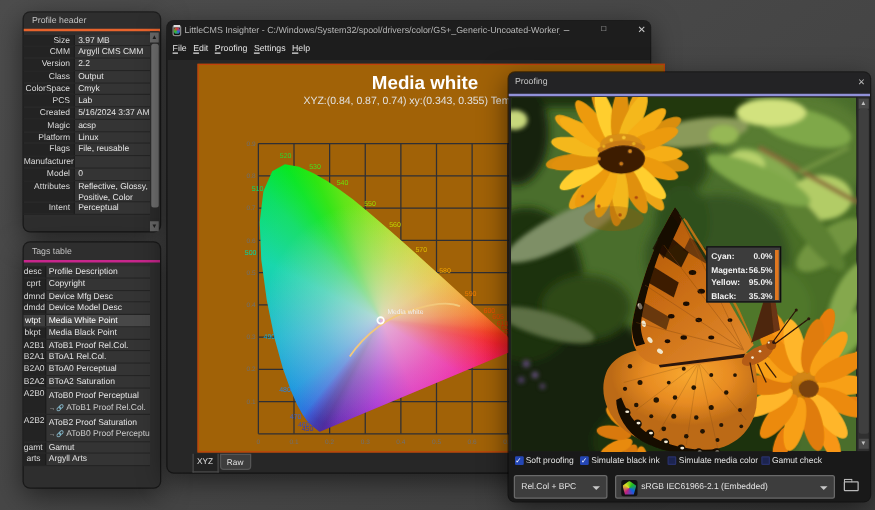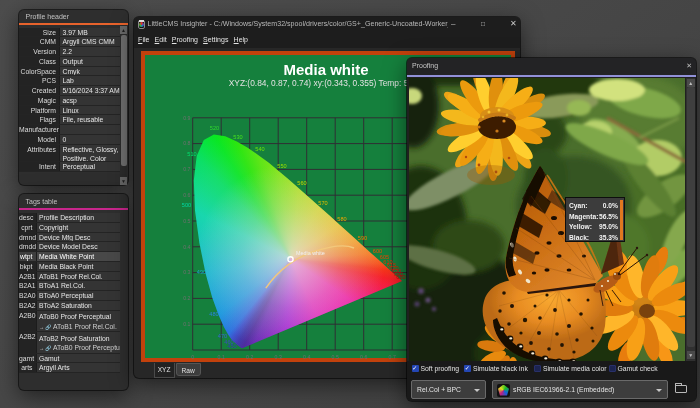--- a/index.html
+++ b/index.html
@@ -26,21 +26,21 @@
 #mainwin { left:134px; top:17px; width:386px; height:361px; background:#272727; border-radius:5px; }
 .mtitle { height:14.5px; background:#1d1d1d; border-radius:5px 5px 0 0; position:relative; }
 .mtitle .txt { position:absolute; left:13.5px; top:3.2px; font-size:7.1px; width:300px; overflow:hidden; color:#b8b8b8; white-space:nowrap; }
 .appicon { position:absolute; left:3.5px; top:2.6px; width:7px; height:9.4px; border:1px solid #8a8a8a; border-radius:2px; background:#111; }
 .appicon i { position:absolute; left:0.5px; top:1.3px; width:4.6px; height:5.2px; border-radius:50%; background:conic-gradient(#e03030,#3060e0,#30c030,#e03030); }
 .appicon b { position:absolute; left:0.5px; top:-0.6px; width:4.8px; height:1.6px; background:#ddd; }
 .wbtns span { position:absolute; top:0; height:14.5px; color:#c8c8c8; font-size:8px; line-height:14.5px; }
 .menubar { height:16px; background:#1d1d1d; color:#e4e4e4; font-size:7px; display:flex; padding-left:1.5px; }
 .menubar span { padding:4.4px 2.6px 0 2.6px; }
 .menubar u { text-decoration-thickness:0.5px; text-underline-offset:1px; }
-#chart { position:absolute; left:7px; top:33.5px; width:374px; height:311px; background:#15803d; border:4px solid #c2410c; }
+#chart { position:absolute; left:24px; top:33.5px; width:374px; height:311px; background:#a16207; border:1px solid #c2410c; }
 .horseshoe { position:absolute; left:0; top:0; width:374px; height:311px;
   background:radial-gradient(circle 95px at 145.5px 203.4px, rgba(228,220,228,0.78), rgba(228,220,228,0.32) 52%, rgba(228,220,228,0) 100%), radial-gradient(circle 160px at 145.5px 203.4px, rgba(210,205,212,0.22), rgba(210,205,212,0.1) 70%, rgba(210,205,212,0) 100%), conic-gradient(from 0deg at 145.5px 203.4px, #92e600 0.0deg, #a8e400 7.0deg, #d2d800 29.2deg, #f0c000 54.9deg, #fa9600 74.9deg, #fc6a00 86.8deg, #fc4000 93.4deg, #fa2000 96.9deg, #fa0a14 101.7deg, #f4009c 125deg, #e400b4 155deg, #9a00d0 183deg, #5a14b0 203deg, #3c1898 208.1deg, #3028a8 212deg, #2a44cc 216deg, #1a66e0 219.1deg, #0090e0 231.4deg, #00b4d0 259.7deg, #00d8a8 296.4deg, #00e060 317.4deg, #00e81c 328.2deg, #20e800 335.2deg, #50e800 342.6deg, #7ae800 352.3deg, #92e600 360.0deg);
   clip-path:polygon(97.3px 293.7px, 97.3px 293.7px, 97.2px 293.7px, 97.2px 293.7px, 97.1px 293.8px, 97.0px 293.8px, 96.9px 293.8px, 96.7px 293.8px, 96.5px 293.7px, 96.2px 293.5px, 95.8px 293.2px, 95.3px 292.8px, 94.6px 292.2px, 93.6px 291.4px, 92.3px 290.4px, 90.7px 289.1px, 88.7px 287.3px, 86.3px 284.7px, 83.1px 280.1px, 78.9px 272.6px, 73.7px 260.8px, 67.3px 243.2px, 60.6px 218.9px, 54.4px 188.5px, 50.0px 156.1px, 48.8px 126.1px, 51.7px 101.4px, 58.8px 85.5px, 68.9px 79.9px, 80.2px 81.8px, 91.8px 87.1px, 102.7px 93.3px, 113.1px 100.4px, 123.5px 108.1px, 133.7px 116.4px, 143.8px 125.0px, 154.0px 133.9px, 164.2px 142.9px, 174.3px 151.9px, 184.2px 160.8px, 193.8px 169.5px, 203.0px 177.8px, 211.6px 185.6px, 219.5px 192.7px, 226.4px 198.9px, 232.4px 204.3px, 237.5px 208.8px, 241.5px 212.5px, 244.8px 215.5px, 247.4px 217.8px, 249.5px 219.7px, 251.2px 221.2px, 252.6px 222.5px, 254.6px 224.3px, 255.8px 225.3px, 256.7px 226.2px, 257.1px 226.6px); }
 .chartov { position:absolute; left:0; top:0; }
 #heading { position:absolute; top:6.5px; left:-6px; width:374px; text-align:center; color:#fff; font-size:15px; font-weight:bold; }
 #subhead { position:absolute; top:23px; left:-4px; width:374px; text-align:center; color:#e2e2e2; font-size:8.4px; }
 .tabs { position:absolute; left:19.6px; top:345.5px; height:15px; display:flex; font-size:6.6px; }
 .tab1 { width:21px; background:#222; border:1px solid #4a4a4a; border-top:none; color:#e0e0e0; text-align:center; padding-top:3.4px; }
 .tab2 { width:25px; background:#3d3d3d; border:1px solid #555; border-radius:0 0 3px 3px; margin-left:1px; color:#e0e0e0; text-align:center; padding-top:3.4px; height:13px; }
 #proofwin { left:407px; top:58px; width:289px; height:343px; background:#202020; border-radius:5px; z-index:40; }

